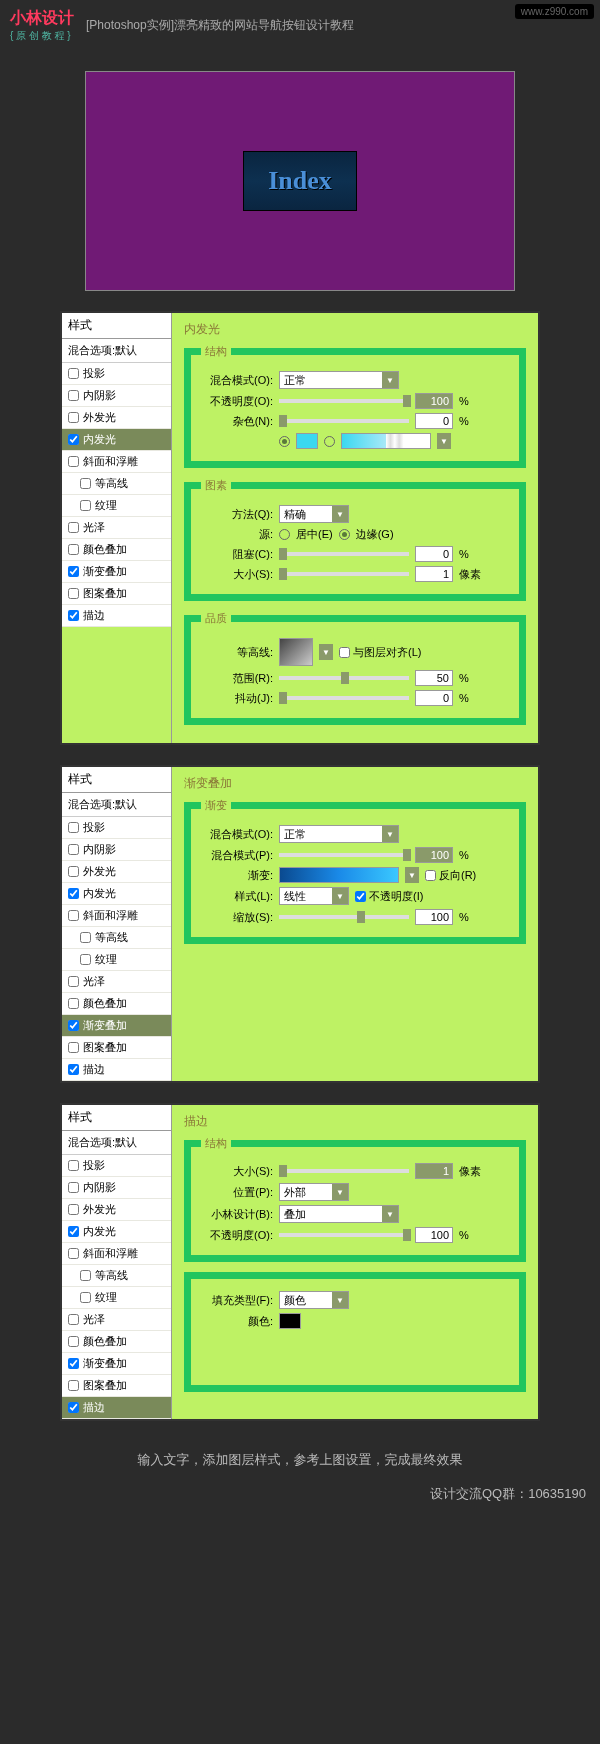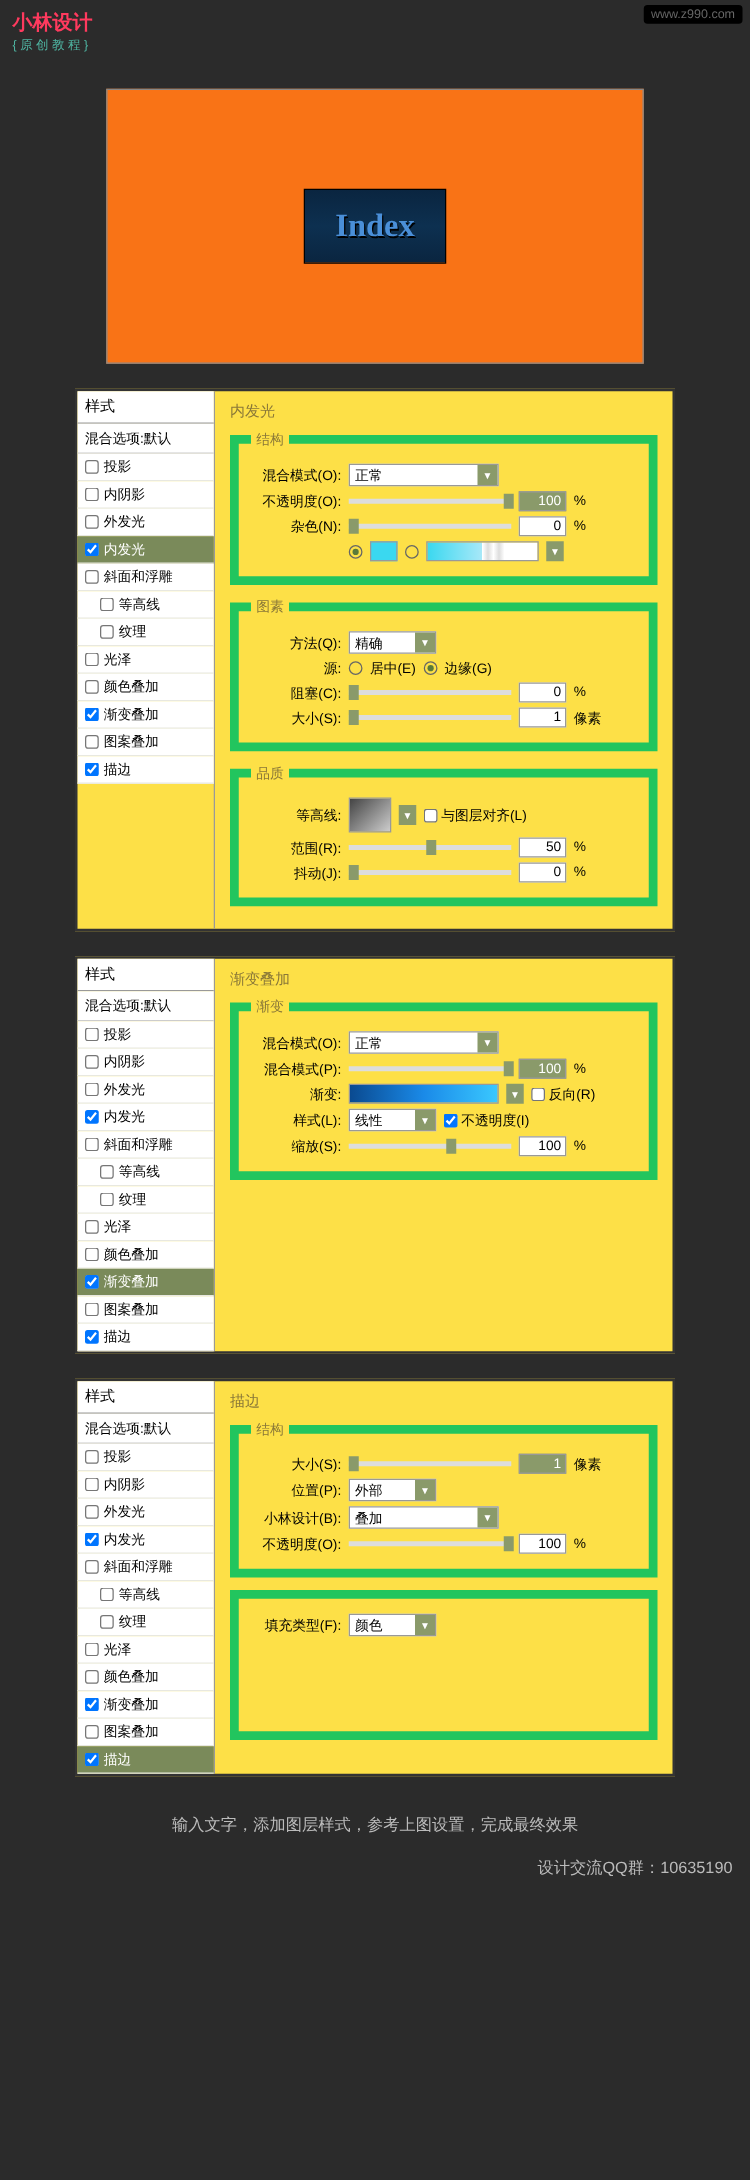--- a/index.html
+++ b/index.html
@@ -3,24 +3,24 @@
 <meta charset="utf-8">
 <style>
 * { box-sizing: border-box; margin: 0; padding: 0; }
 body { width: 600px; background: #2b2b2b; font-family: "SimSun", "Microsoft YaHei", sans-serif; font-size: 12px; color: #000; }
 .header { padding: 8px 10px; display: flex; align-items: center; }
 .logo { color: #ff3a5e; font-size: 16px; font-weight: bold; margin-right: 12px; }
 .logo-sub { color: #4fb6a3; font-size: 10px; display: block; }
 .header-title { color: #aaa; font-size: 12px; }
 .watermark-url { position: absolute; right: 6px; top: 4px; background: #000; color: #666; font-size: 10px; padding: 2px 6px; border-radius: 3px; }
 
-.preview-box { margin: 20px auto; width: 430px; height: 220px; border: 1px solid #888; background: #f97316; display: flex; align-items: center; justify-content: center; position: relative; }
+.preview-box { margin: 20px auto; width: 430px; height: 220px; border: 1px solid #888; background: #701a75; display: flex; align-items: center; justify-content: center; position: relative; }
 .preview-button { background: linear-gradient(#0a2540, #0d3050, #0a2540); border: 1px solid #000; padding: 14px 24px; color: #4a8fd8; font-family: Georgia, serif; font-size: 26px; font-weight: bold; text-shadow: 1px 1px 0 #000; }
 
-.dialog { margin: 20px auto; width: 480px; background: #fde047; border: 2px solid #333; display: flex; }
+.dialog { margin: 20px auto; width: 480px; background: #bef264; border: 2px solid #333; display: flex; }
 .styles-col { width: 110px; border-right: 1px solid #999; }
 .styles-header { padding: 4px 6px; border-bottom: 1px solid #999; font-size: 12px; background: #fff; }
 .styles-sub { padding: 4px 6px; border-bottom: 1px solid #ccc; font-size: 11px; background: #fff; }
 .style-item { padding: 3px 6px; display: flex; align-items: center; gap: 4px; font-size: 11px; cursor: pointer; background: #fff; border-bottom: 1px solid #e8e8e0; }
 .style-item.indent { padding-left: 18px; }
 .style-item.active { background: #7a8a5a; color: #fff; }
 .style-item input[type=checkbox] { width: 11px; height: 11px; }
 
 .main-col { flex: 1; padding: 8px 12px; }
 .panel-title { color: #8a7838; font-size: 12px; margin-bottom: 6px; }
@@ -55,20 +55,21 @@
 </head>
 <body>
 
 <div class="watermark-url">www.z990.com</div>
 
 <div class="header">
   <div>
     <span class="logo">小林设计</span>
     <span class="logo-sub">{ 原 创 教 程 }</span>
   </div>
+  <div class="header-title">[Photoshop实例]漂亮精致的网站导航按钮设计教程</div>
 </div>
 
 <div class="preview-box">
   <div class="preview-button">Index</div>
 </div>
 
 <div class="dialog">
   <div class="styles-col">
     <div class="styles-header">样式</div>
     <div class="styles-sub">混合选项:默认</div>
@@ -419,18 +420,22 @@
       </div>
     </fieldset>
     <fieldset class="fieldset" style="min-height:120px">
       <div class="row">
         <span class="row-label">填充类型(F):</span>
         <div class="select" style="max-width:70px">
             <span>颜色</span>
             <span class="select-arrow">▼</span>
           </div>
       </div>
+      <div class="row">
+        <span class="row-label">颜色:</span>
+        <span class="swatch black"></span>
+      </div>
     </fieldset>
   </div>
 </div>
 
 <div class="footer-text">输入文字，添加图层样式，参考上图设置，完成最终效果</div>
 <div class="footer-qq">设计交流QQ群：10635190</div>
 
 </body></html>

